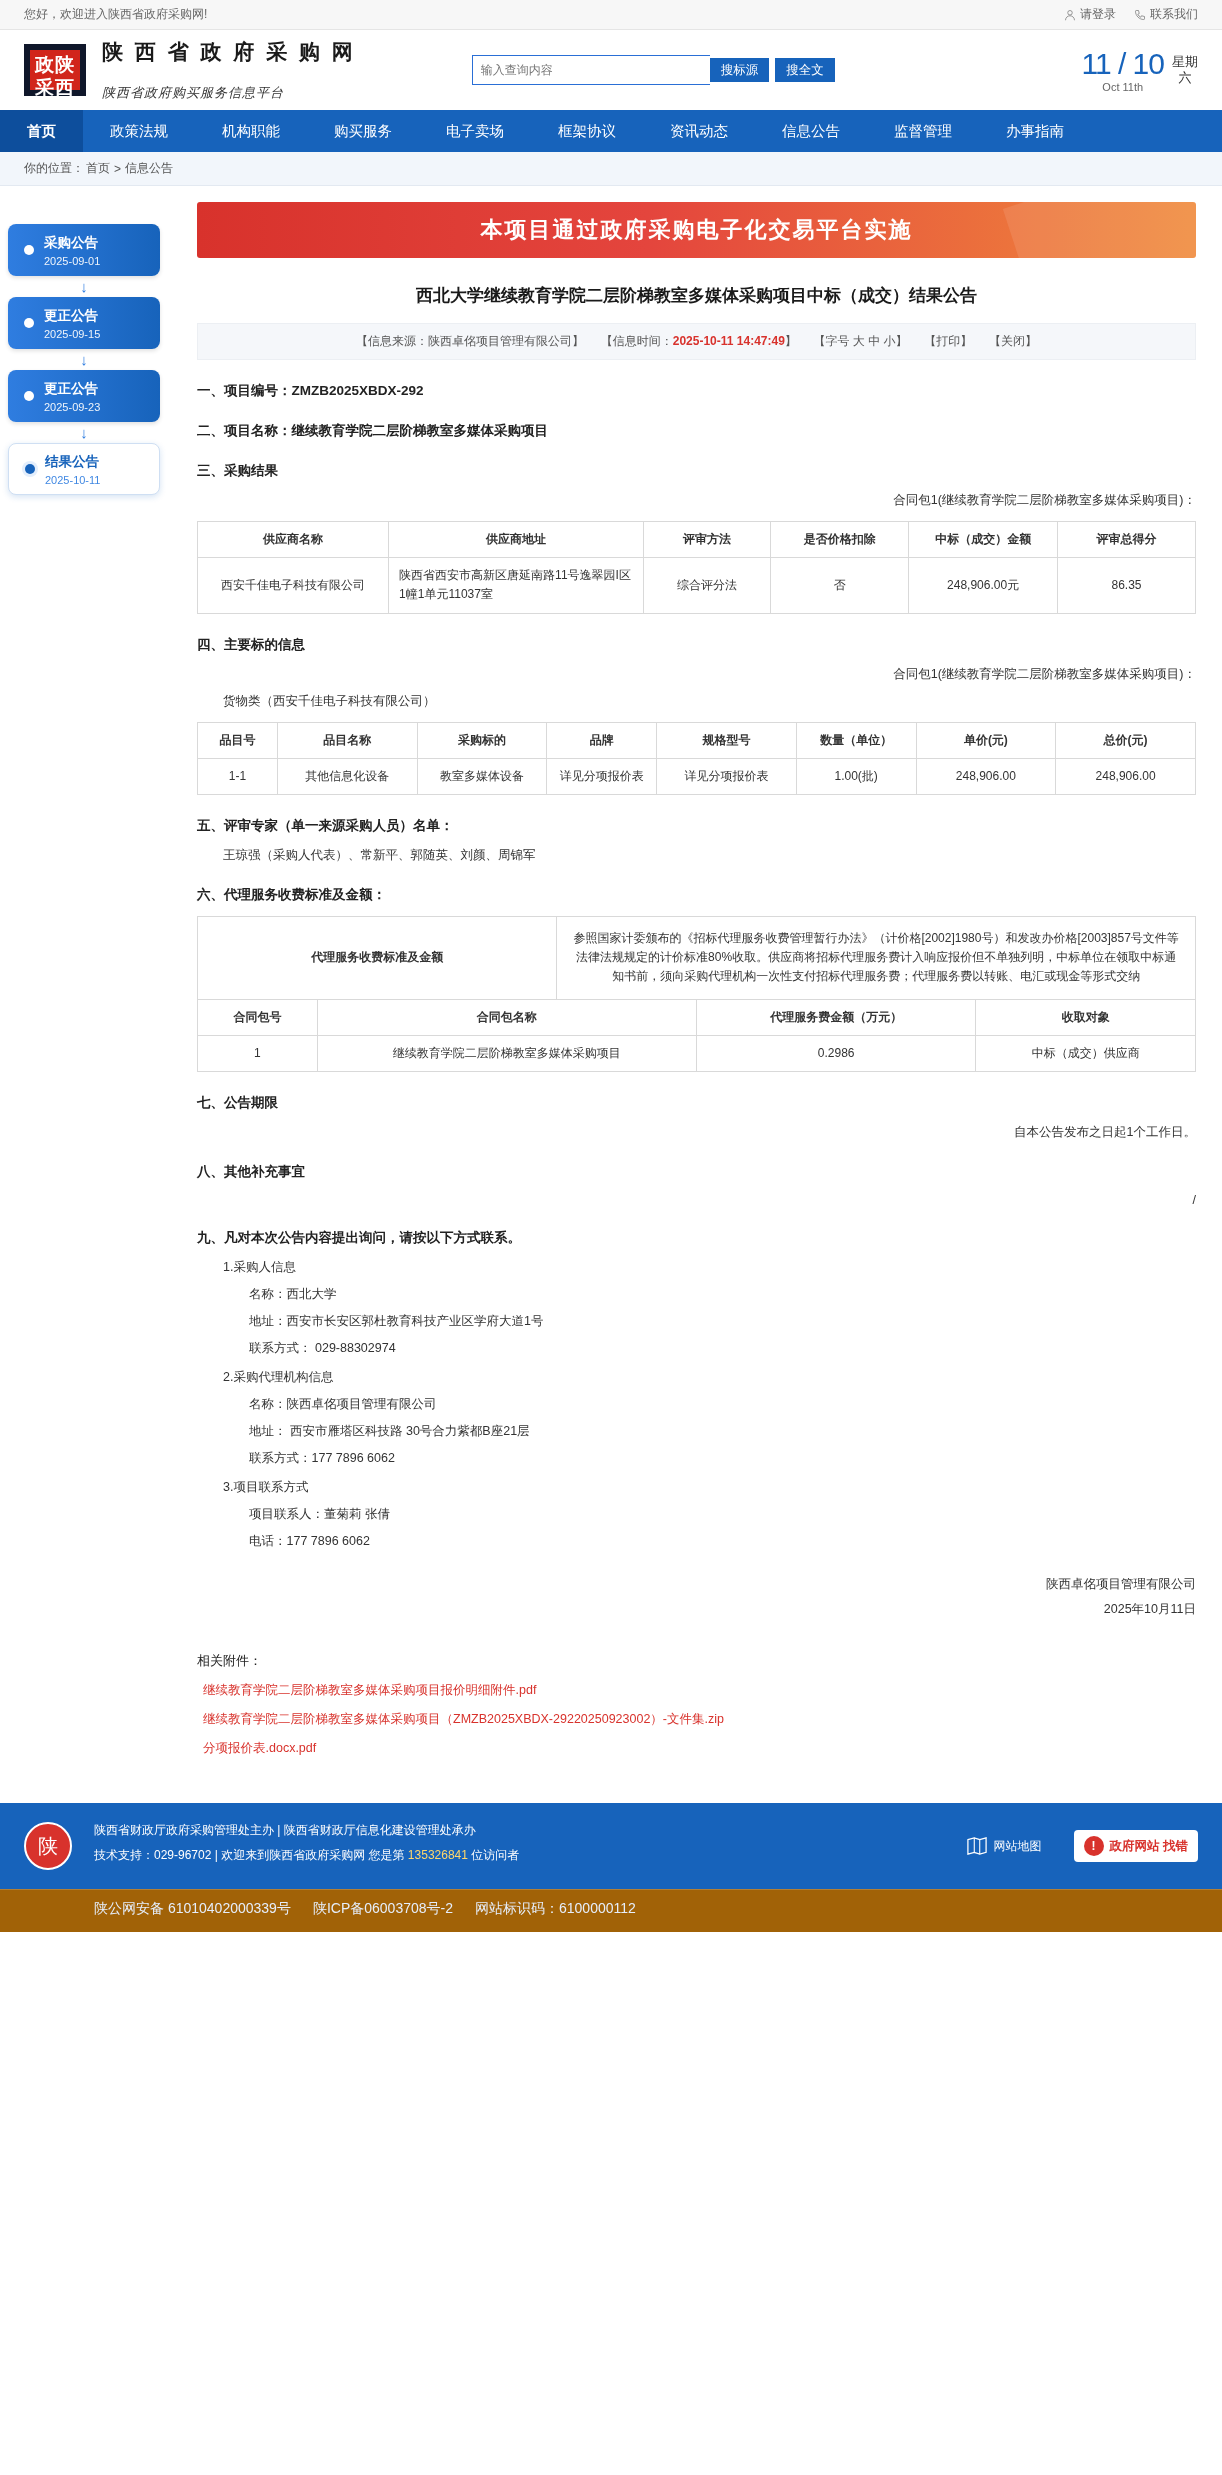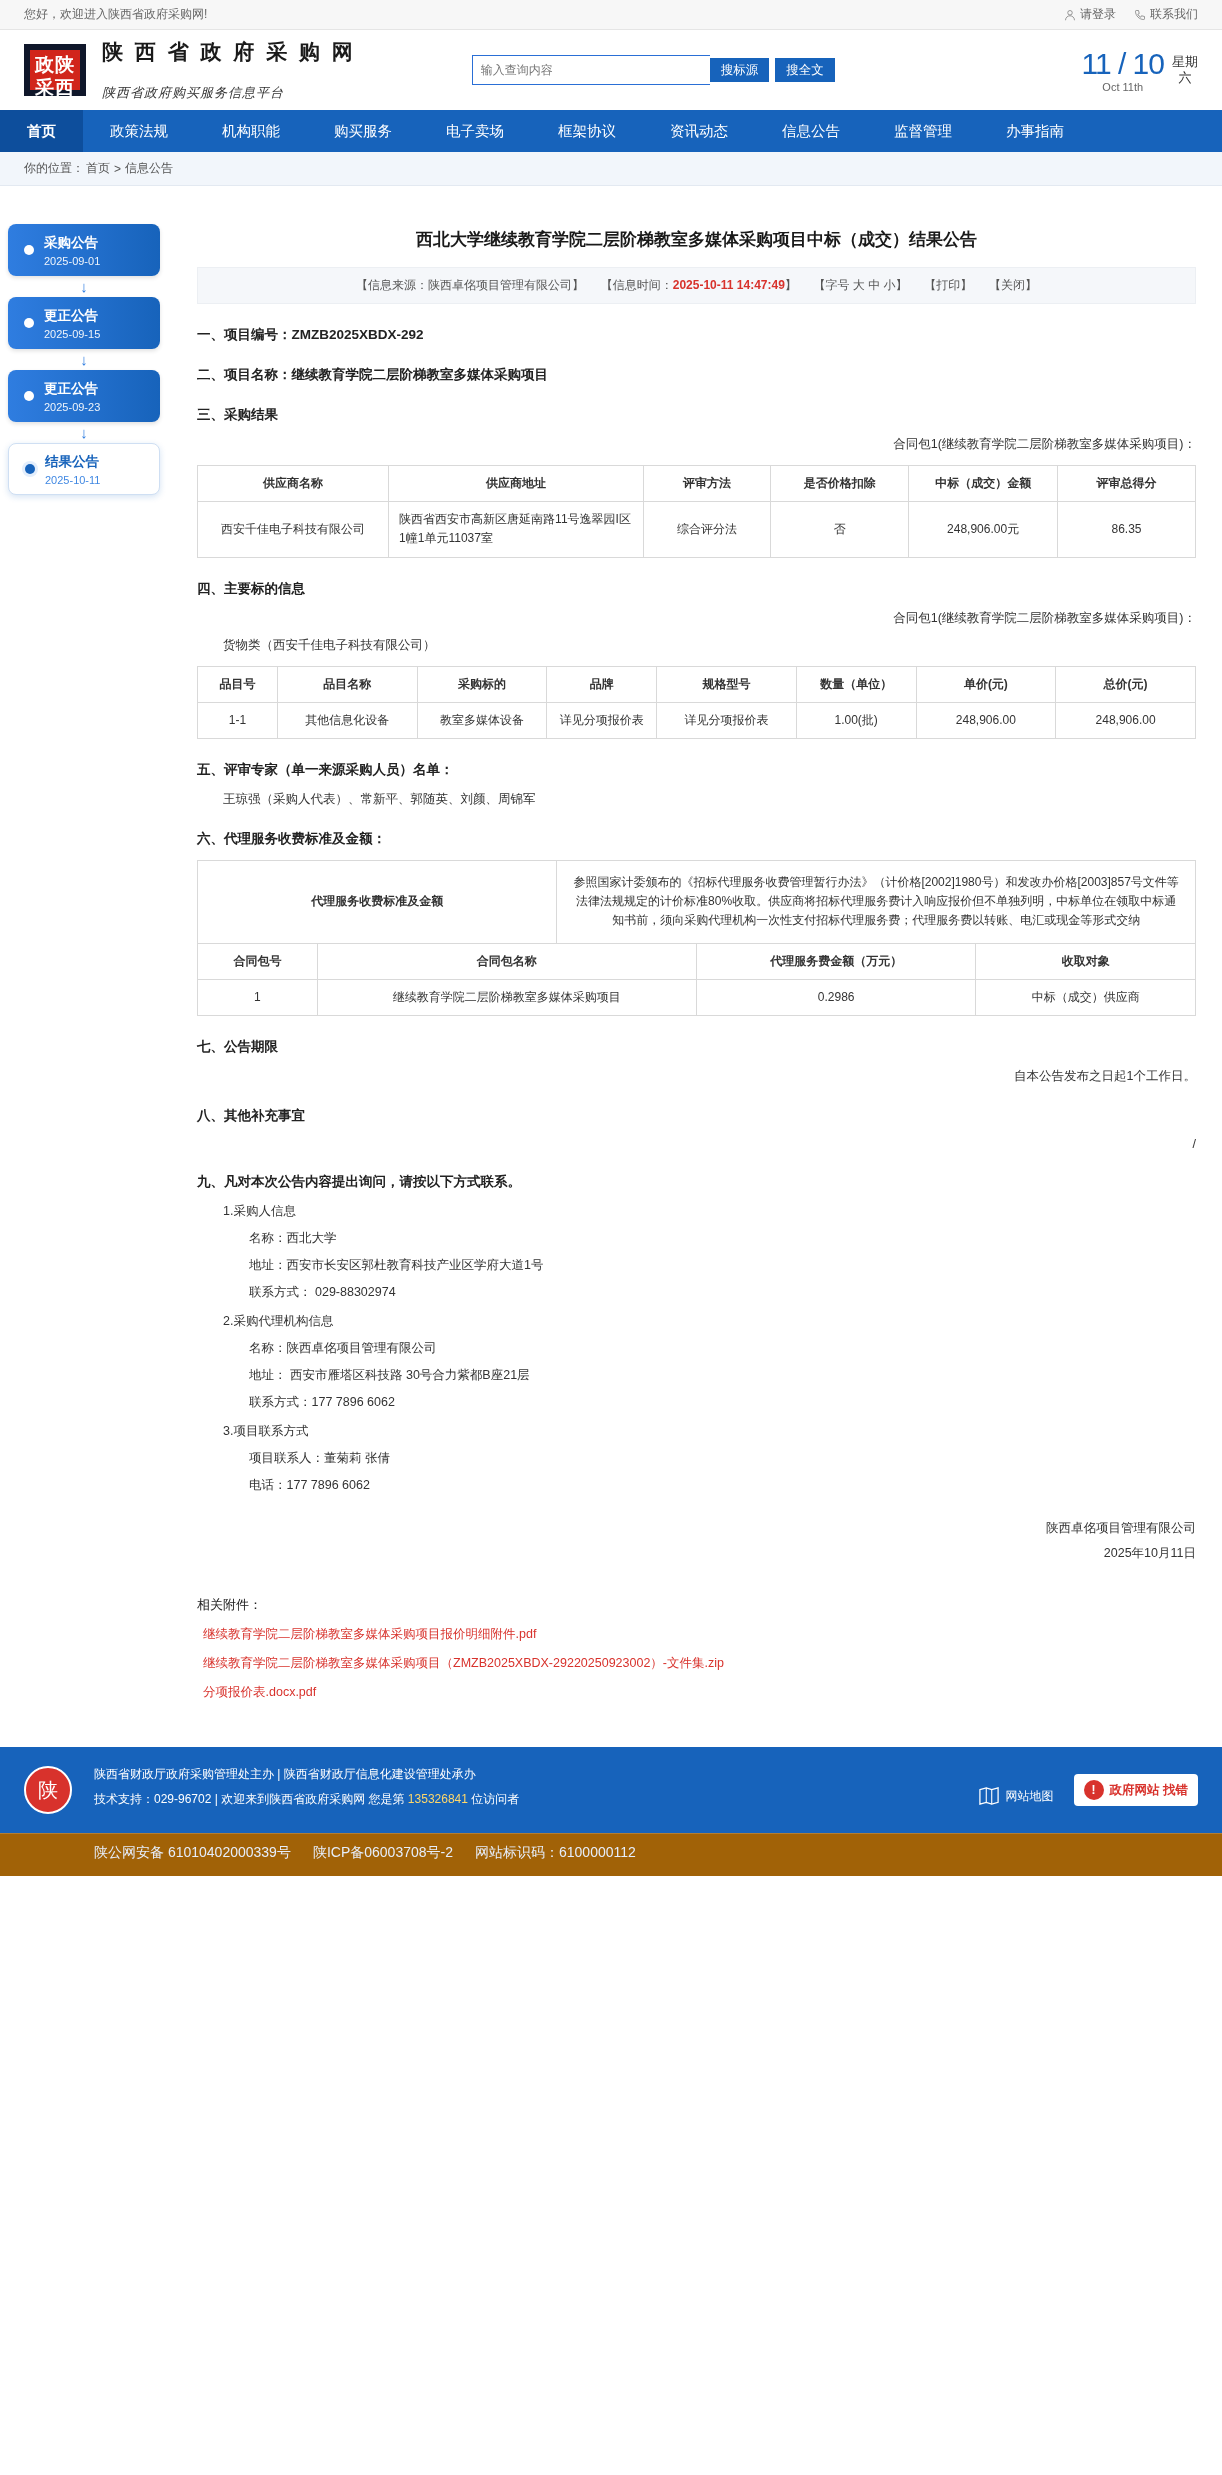--- a/index.html
+++ b/index.html
@@ -231,21 +231,21 @@
     font-size: 12px;
   }
   .seal {
     width: 48px; height: 48px; border-radius: 50%;
     background: #d8322c; border: 2px solid #fff;
     display:flex; align-items:center; justify-content:center;
     font-size: 20px; color:#fff; flex: 0 0 auto;
   }
   .f-lines div { margin-bottom: 6px; line-height: 1.6; }
   .f-lines .hl { color: #ffd86b; }
-  .footer-right { margin-left:auto; display:flex; align-items:flex-end; gap: 20px;}
+  .footer-right { margin-left:auto; display:flex; align-items:center; gap: 32px;}
   .map-btn { display:flex; align-items:center; gap:6px; color:#fff; }
   .gov-badge {
     background:#fff; color:#d8322c; border-radius: 4px;
     padding: 6px 10px; display:flex; align-items:center; gap:6px;
     font-size: 12.5px; font-weight: bold;
   }
   .gov-badge .circ{
     width:20px;height:20px;border-radius:50%;background:#d8322c;color:#fff;
     display:flex;align-items:center;justify-content:center;font-size:12px;
   }
@@ -357,20 +357,21 @@
         <span class="dot"></span>
         <div class="t1">结果公告</div>
         <div class="t2">2025-10-11</div>
       </div>
 
     </div>
   </div>
 
   <div class="content">
 
+    <div class="banner">本项目通过政府采购电子化交易平台实施</div>
 
     <div class="doc-title">西北大学继续教育学院二层阶梯教室多媒体采购项目中标（成交）结果公告</div>
 
     <div class="meta-bar">
       <span>【信息来源：</span><span>陕西卓佲项目管理有限公司</span><span>】</span>
       <span class="sep"></span>
       <span>【信息时间：</span><span class="red">2025-10-11 14:47:49</span><span>】</span>
       <span class="sep"></span>
       <span>【字号 大 中 小】</span>
       <span class="sep"></span>

